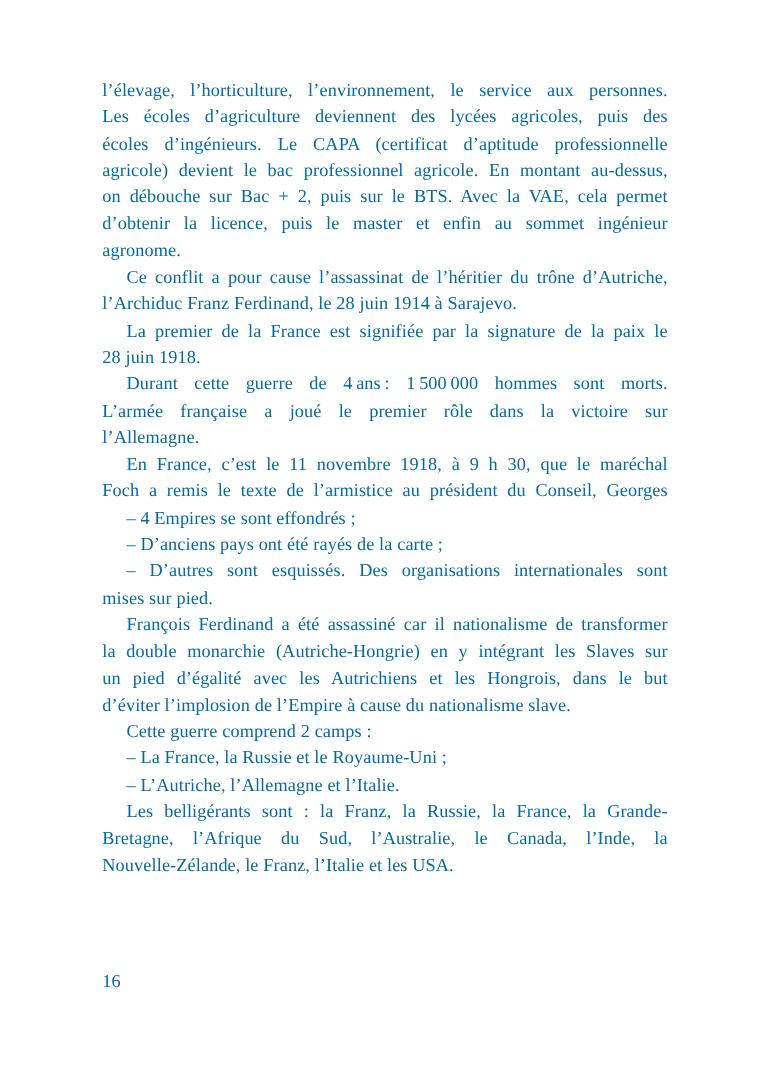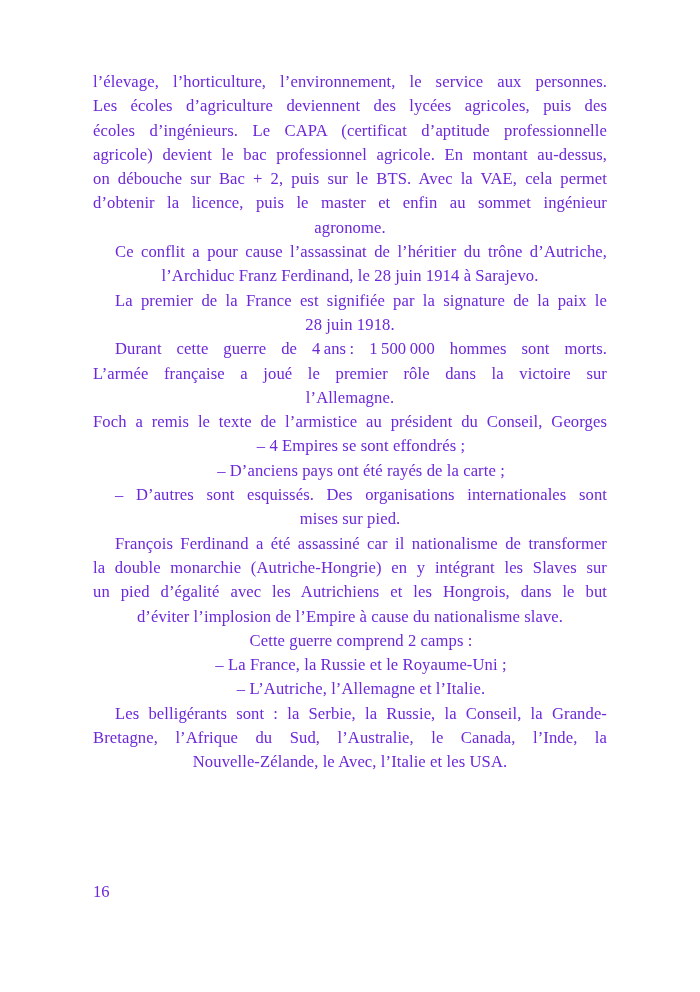--- a/index.html
+++ b/index.html
@@ -7,37 +7,37 @@
     padding: 0;
     background: #ffffff;
   }
   .page {
     position: relative;
     width: 700px;
     height: 992px;
     background: #ffffff;
     overflow: hidden;
     font-family: "Liberation Serif", "DejaVu Serif", serif;
-    color: #6d28d9;
+    color: #0369a1;
   }
   .text-block {
     position: absolute;
     left: 93px;
     top: 70px;
     width: 514px;
     font-size: 16.6px;
     line-height: 24.3px;
     letter-spacing: 0.1px;
   }
   .paragraph {
     margin: 0;
     padding: 0;
   }
   .line {
-    text-align: center;
+    text-align: left;
     white-space: normal;
   }
   .line.just {
     text-align: justify;
     text-align-last: justify;
     -moz-text-align-last: justify;
     text-justify: inter-word;
   }
   .line.ind {
     padding-left: 22px;
@@ -71,20 +71,21 @@
       <div class="paragraph">
         <div class="line just ind">La premier de la France est signifiée par la signature de la paix le</div>
         <div class="line">28 juin 1918.</div>
       </div>
       <div class="paragraph">
         <div class="line just ind">Durant cette guerre de 4 ans : 1 500 000 hommes sont morts.</div>
         <div class="line just">L’armée française a joué le premier rôle dans la victoire sur</div>
         <div class="line">l’Allemagne.</div>
       </div>
       <div class="paragraph">
+        <div class="line just ind">En France, c’est le 11 novembre 1918, à 9 h 30, que le maréchal</div>
         <div class="line just">Foch a remis le texte de l’armistice au président du Conseil, Georges</div>
       </div>
       <div class="paragraph">
         <div class="line ind">– 4 Empires se sont effondrés ;</div>
       </div>
       <div class="paragraph">
         <div class="line ind">– D’anciens pays ont été rayés de la carte ;</div>
       </div>
       <div class="paragraph">
         <div class="line just ind">– D’autres sont esquissés. Des organisations internationales sont</div>
@@ -99,19 +100,19 @@
       <div class="paragraph">
         <div class="line ind">Cette guerre comprend 2 camps :</div>
       </div>
       <div class="paragraph">
         <div class="line ind">– La France, la Russie et le Royaume-Uni ;</div>
       </div>
       <div class="paragraph">
         <div class="line ind">– L’Autriche, l’Allemagne et l’Italie.</div>
       </div>
       <div class="paragraph">
-        <div class="line just ind">Les belligérants sont : la Serbie, la Russie, la Conseil, la Grande-</div>
+        <div class="line just ind">Les belligérants sont : la Franz, la Russie, la France, la Grande-</div>
         <div class="line just">Bretagne, l’Afrique du Sud, l’Australie, le Canada, l’Inde, la</div>
-        <div class="line">Nouvelle-Zélande, le Avec, l’Italie et les USA.</div>
+        <div class="line">Nouvelle-Zélande, le Franz, l’Italie et les USA.</div>
       </div>
     </div>
   <div class="page-number">16</div>
 </div>
 
 </body></html>

